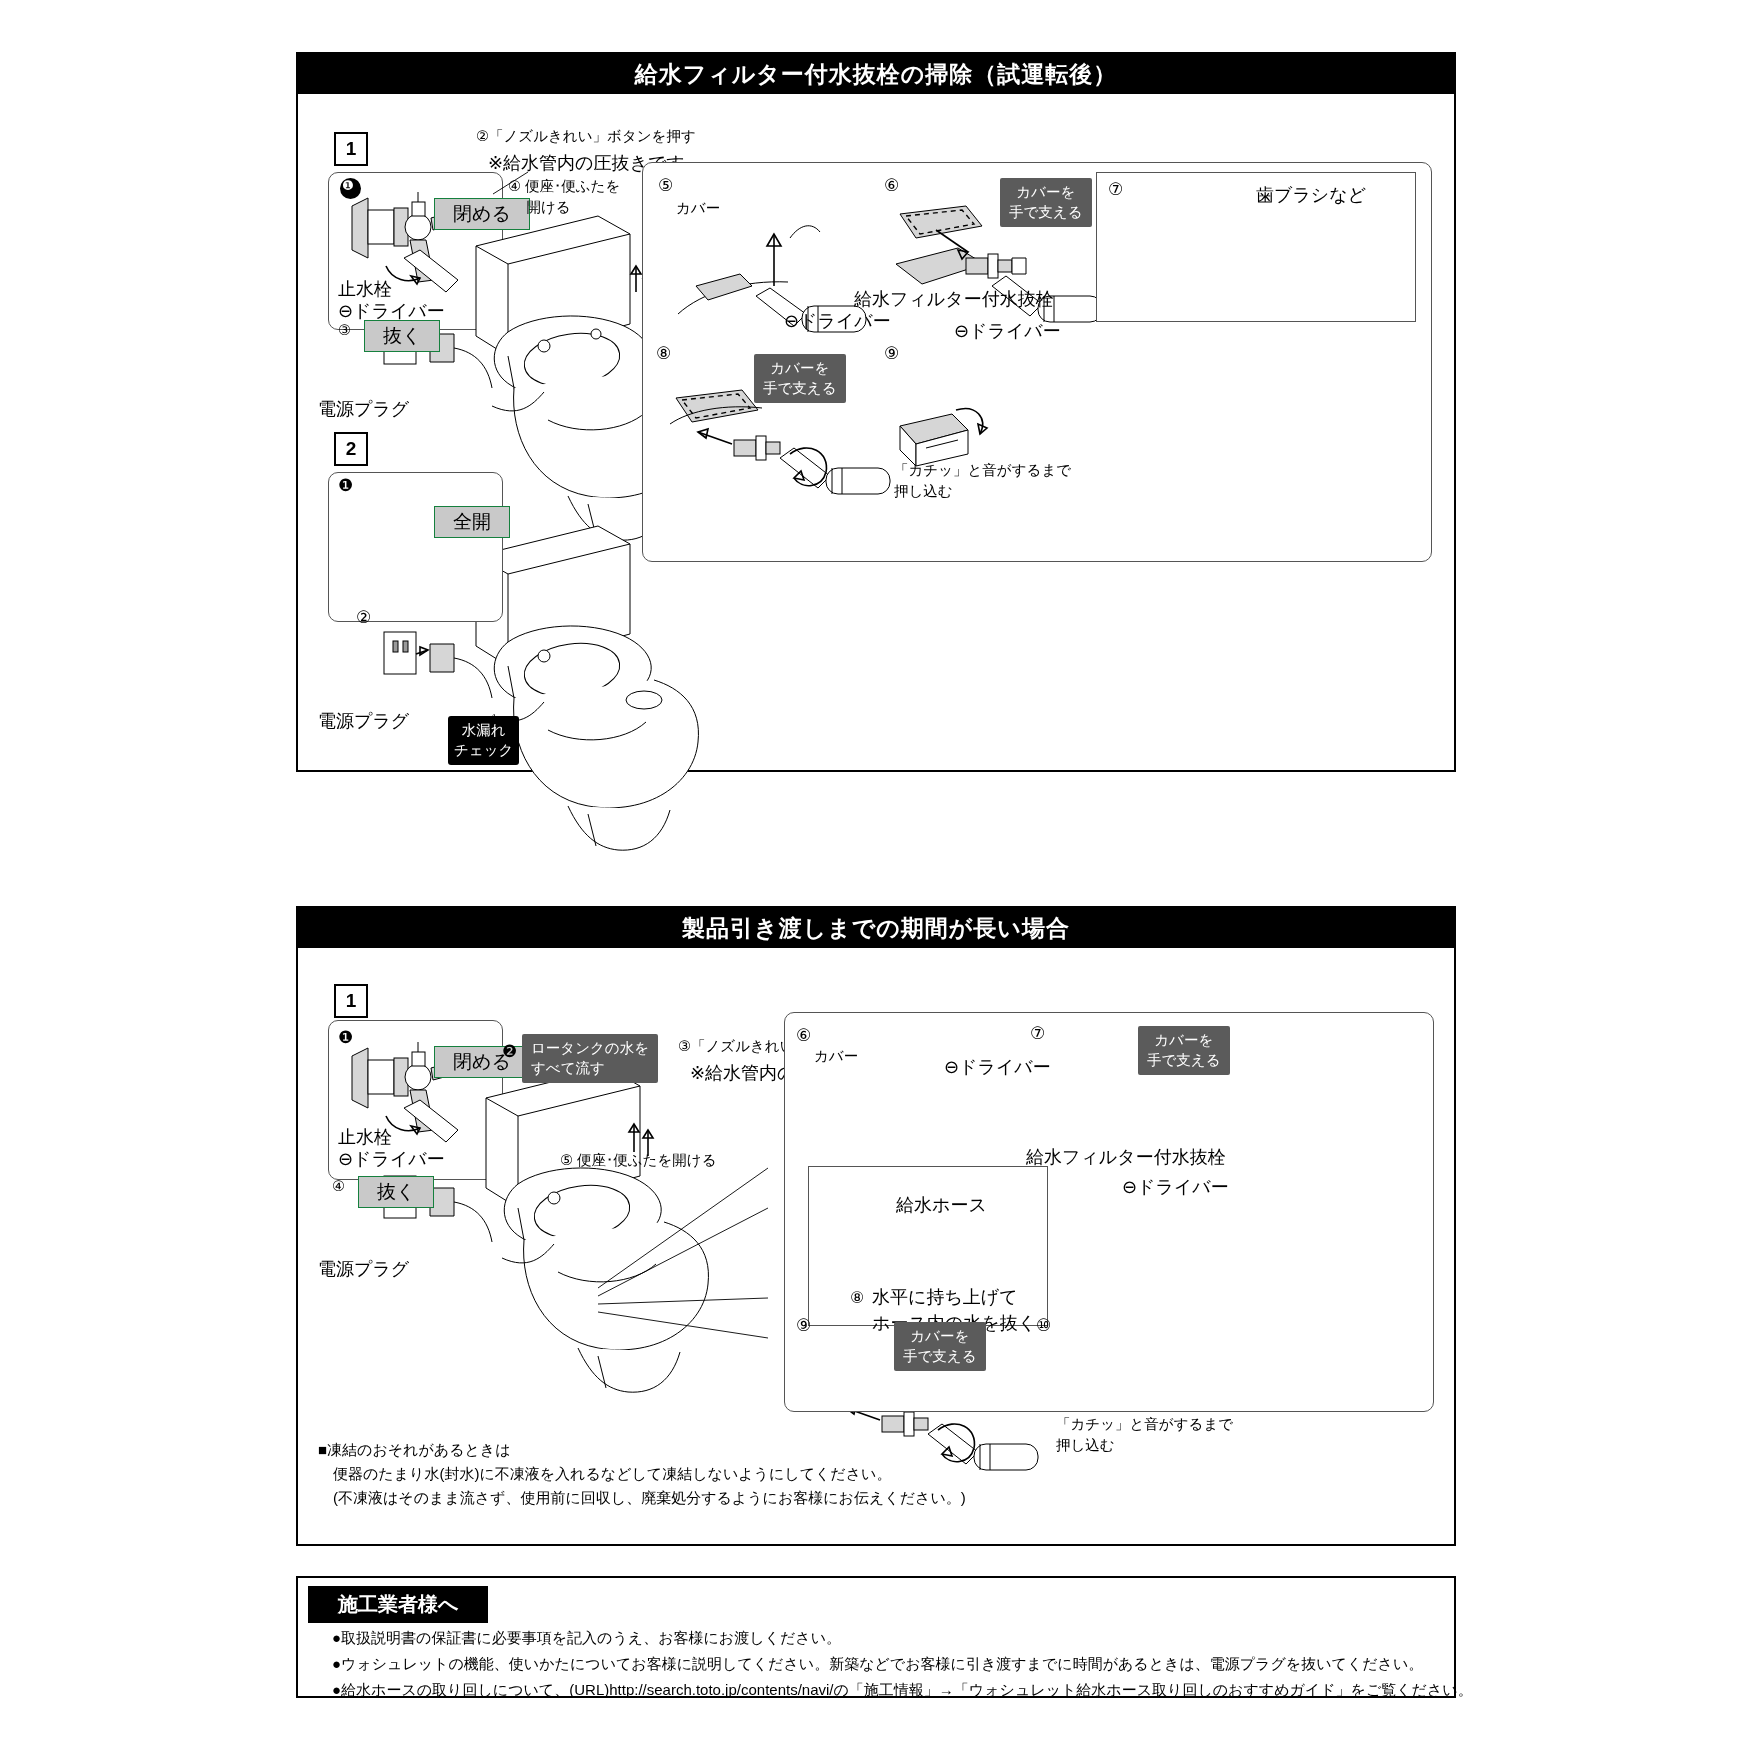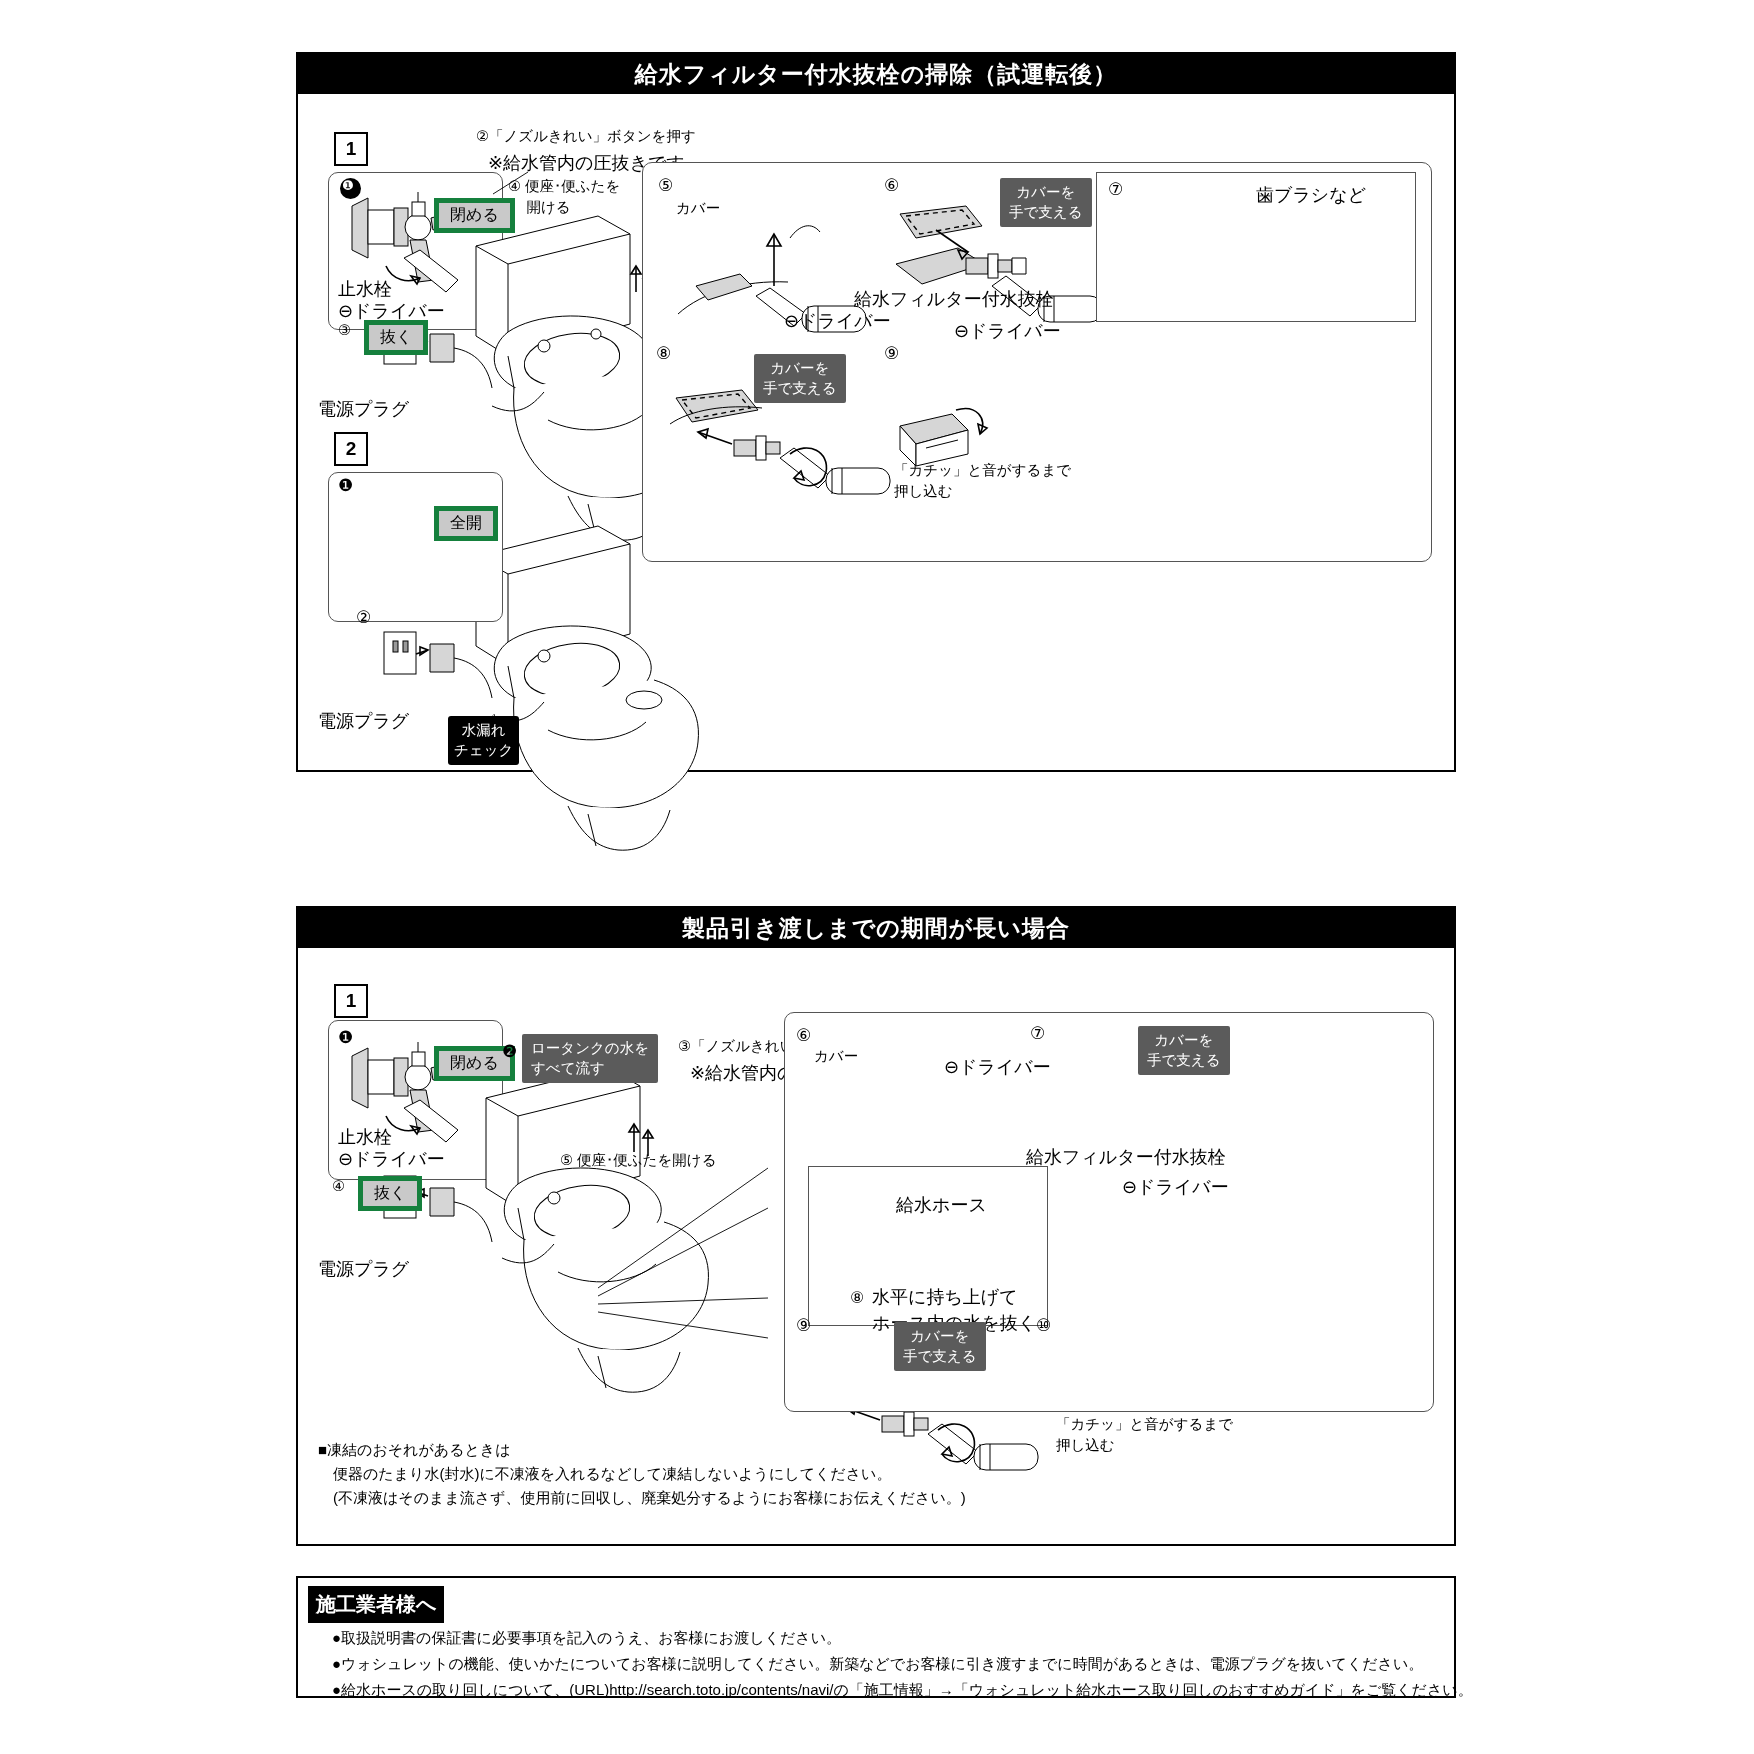--- a/index.html
+++ b/index.html
@@ -33,34 +33,34 @@
     position:absolute;width:21px;height:21px;border-radius:50%;
     background:#000;color:#fff;display:flex;align-items:center;justify-content:center;
     font-size:13px;line-height:1;
   }
 
   
   .lbl{position:absolute;font-size:14.5px;line-height:1.45;white-space:pre;}
   .lbl.sm{font-size:18px;}
 
   .greytag{
-    position:absolute;background:#c9c9c9;color:#000;font-size:16px;
-    padding:2px 11px;border:5px solid #15803d;white-space:nowrap;
+    position:absolute;background:#c9c9c9;color:#000;font-size:19px;
+    padding:2px 18px;border:1px solid #15803d;white-space:nowrap;
   }
   .darktag{
     position:absolute;background:#5b5b5b;color:#fff;font-size:14.5px;
     padding:5px 9px;line-height:1.35;white-space:pre;border-radius:2px;
   }
   .blacktag{
     position:absolute;background:#000;color:#fff;font-size:14.5px;
     padding:5px 6px;line-height:1.35;white-space:pre;border-radius:3px;
   }
   .sectitle{
     position:absolute;background:#000;color:#fff;font-size:20px;font-weight:bold;
-    padding:5px 8px;
+    padding:5px 30px;
   }
 
   
   svg{position:absolute;left:0;top:0;overflow:visible;}
   .ln{stroke:#000;stroke-width:1;fill:none;}
   .ln2{stroke:#000;stroke-width:1.6;fill:none;}
   .lead{stroke:#000;stroke-width:0.9;fill:none;}
   .fillg{fill:#d6d6d6;stroke:#000;stroke-width:1;}
   .fillw{fill:#fff;stroke:#000;stroke-width:1;}
   .filld{fill:#9a9a9a;stroke:#000;stroke-width:1;}

